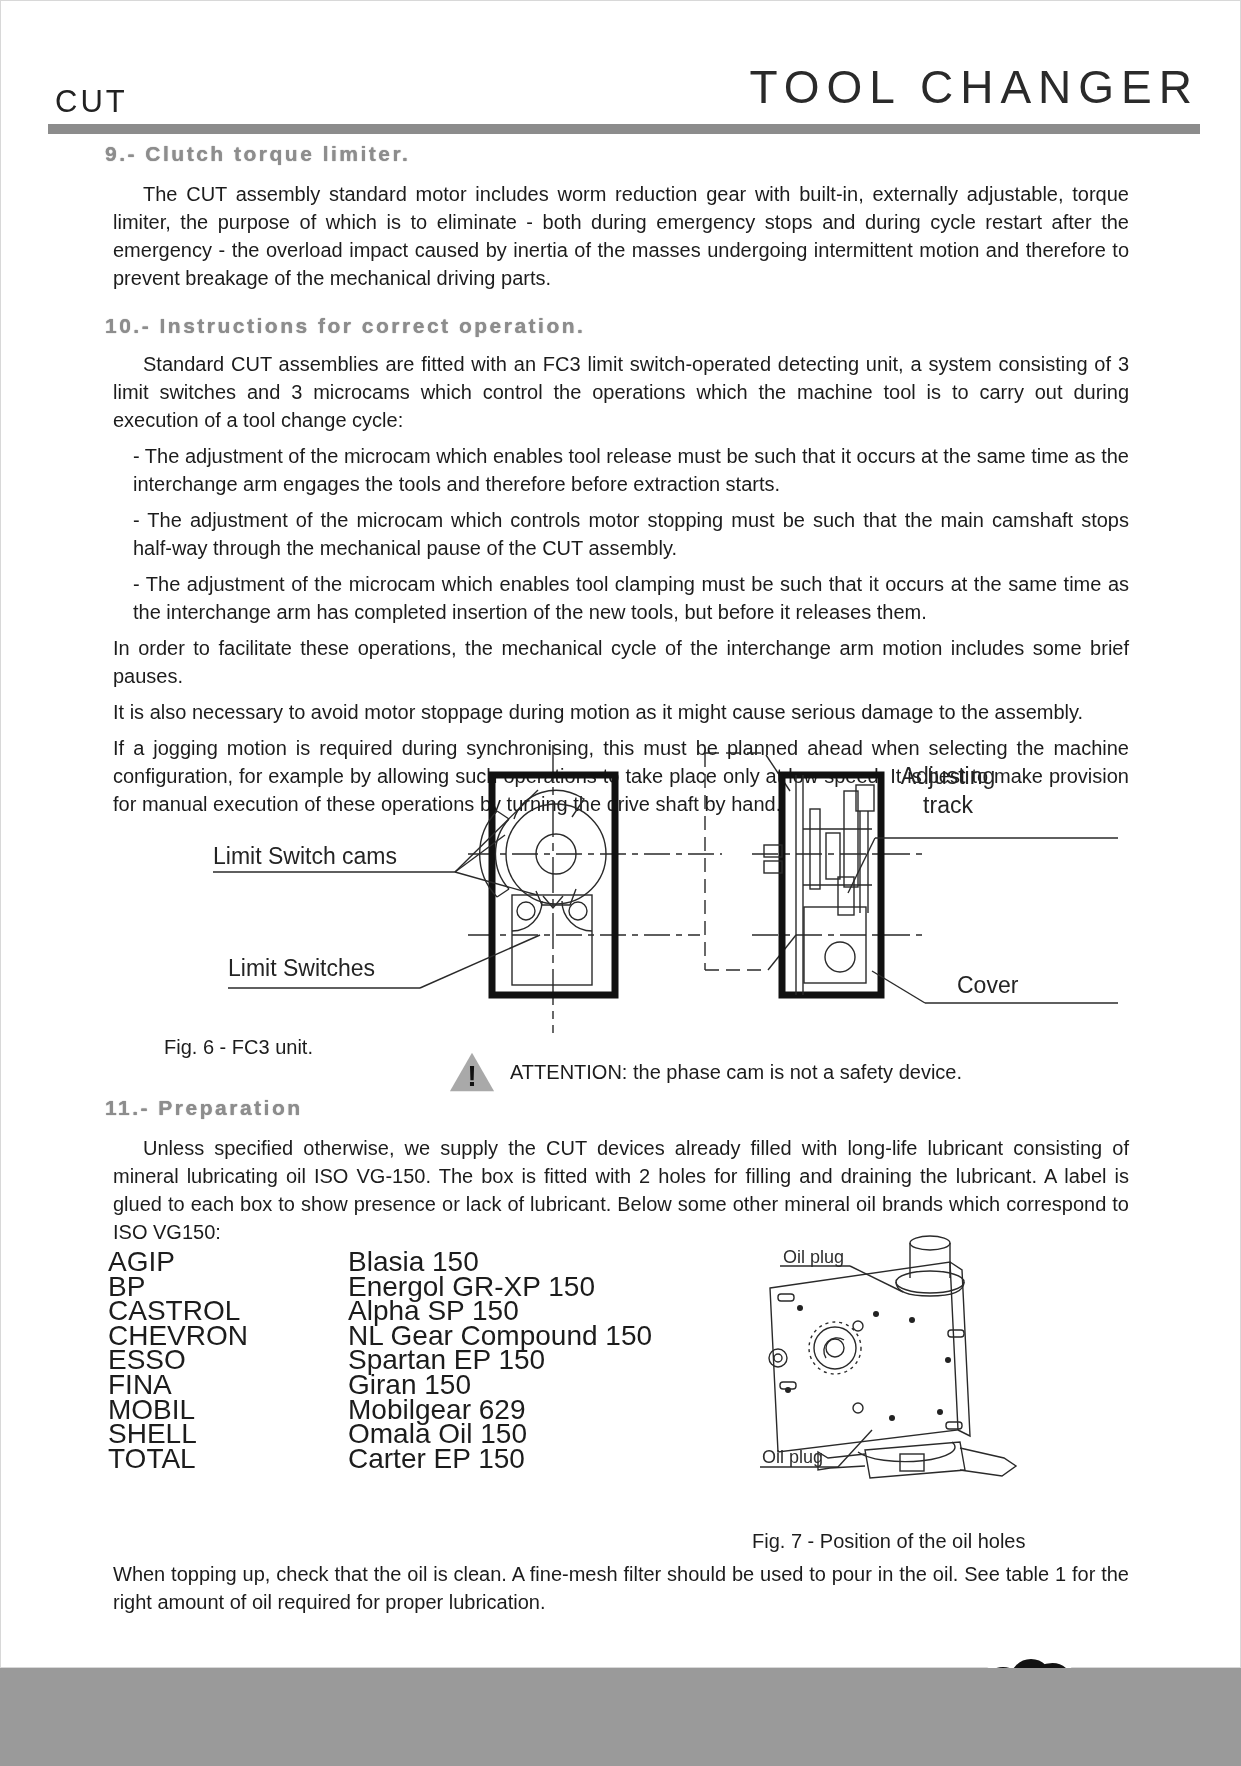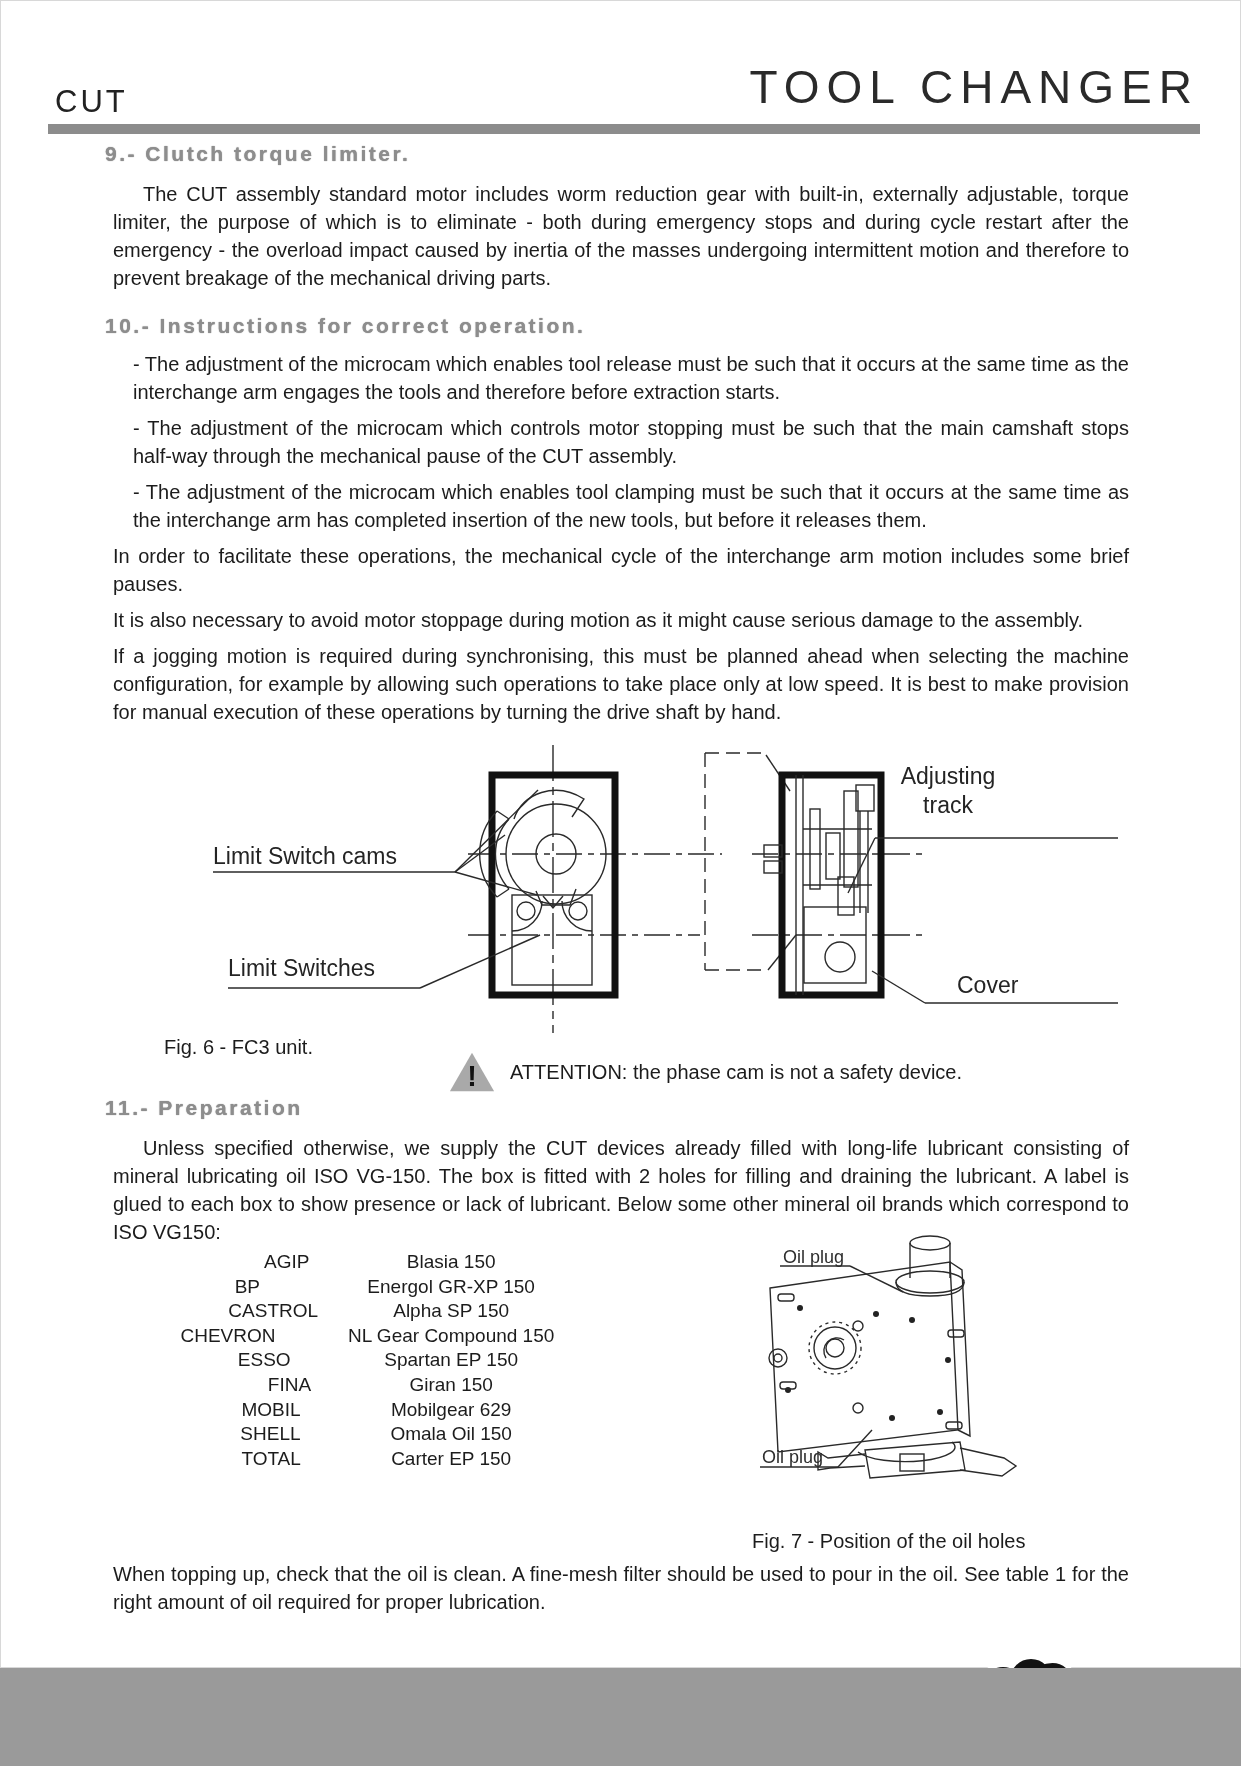--- a/index.html
+++ b/index.html
@@ -21,21 +21,21 @@
   .indent{text-indent:30px;}
   .bullet{margin-left:28px !important;}
   
   .fig-label{font-size:23px; color:#242424; white-space:nowrap;}
   .fig-caption{font-size:20px; color:#1c1c1c; white-space:nowrap;}
   .attention-row{display:flex; align-items:center; gap:14px;}
   .attention-text{font-size:20px; color:#1c1c1c; white-space:nowrap;}
   .track-label{width:120px; text-align:center; line-height:29px; white-space:normal;}
   .oilplug-label{font-size:18px; color:#2e2e2e; white-space:nowrap;}
   
-  .oil-table{font-size:19px;text-align:center;}
+  .oil-table{font-size:28px;}
   .oil-row{line-height:24.6px;}
   .oil-brand{display:inline-block; width:240px;}
   .oil-product{display:inline-block;}
   
   .footer-bar{left:915px; top:1678px; width:237px; height:32px;
     background:linear-gradient(90deg, rgba(255,255,255,0) 0%, #c2c2c2 22%, #8a8a8a 50%, #3a3a3a 100%);}
   .page-num{left:1076px; top:1680px; font-size:24px; color:#f7f7f7;}
   svg{display:block;}
   .dline{stroke:#2a2a2a; stroke-width:1.4; fill:none;}
   .dthick{stroke:#111; stroke-width:7; fill:none;}
@@ -49,20 +49,21 @@
   <div class="abs doc-title">TOOL CHANGER</div>
   <div class="abs header-rule"></div>
 
   <div class="abs sec-h" style="left:105px; top:142px;">9.- Clutch torque limiter.</div>
   <div class="abs body-block" style="left:105px; top:172px;">
     <p class="indent">The CUT assembly standard motor includes worm reduction gear with built-in, externally adjustable, torque limiter, the purpose of which is to eliminate - both during emergency stops and during cycle restart after the emergency - the overload impact caused by inertia of the masses undergoing intermittent motion and therefore to prevent breakage of the mechanical driving parts.</p>
   </div>
 
   <div class="abs sec-h" style="left:105px; top:314px;">10.- Instructions for correct operation.</div>
   <div class="abs body-block" style="left:105px; top:342px;">
+    <p class="indent">Standard CUT assemblies are fitted with an FC3 limit switch-operated detecting unit, a system consisting of 3 limit switches and 3 microcams which control the operations which the machine tool is to carry out during execution of a tool change cycle:</p>
     <p class="bullet">- The adjustment of the microcam which enables tool release must be such that it occurs at the same time as the interchange arm engages the tools and therefore before extraction starts.</p>
     <p class="bullet">- The adjustment of the microcam which controls motor stopping must be such that the main camshaft stops half-way through the mechanical pause of the CUT assembly.</p>
     <p class="bullet">- The adjustment of the microcam which enables tool clamping must be such that it occurs at the same time as the interchange arm has completed insertion of the new tools, but before it releases them.</p>
     <p>In order to facilitate these operations, the mechanical cycle of the interchange arm motion includes some brief pauses.</p>
     <p>It is also necessary to avoid motor stoppage during motion as it might cause serious damage to the assembly.</p>
     <p>If a jogging motion is required during synchronising, this must be planned ahead when selecting the machine configuration, for example by allowing such operations to take place only at low speed. It is best to make provision for manual execution of these operations by turning the drive shaft by hand.</p>
   </div>
 
   <svg class="abs" style="left:0; top:745px;" width="1241" height="300" viewBox="0 0 1241 300">
 

